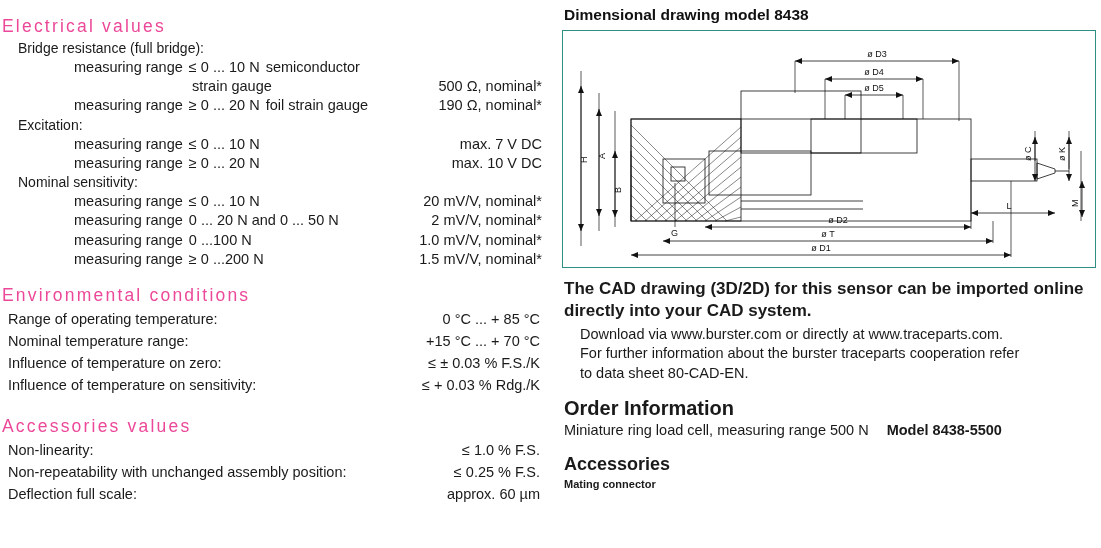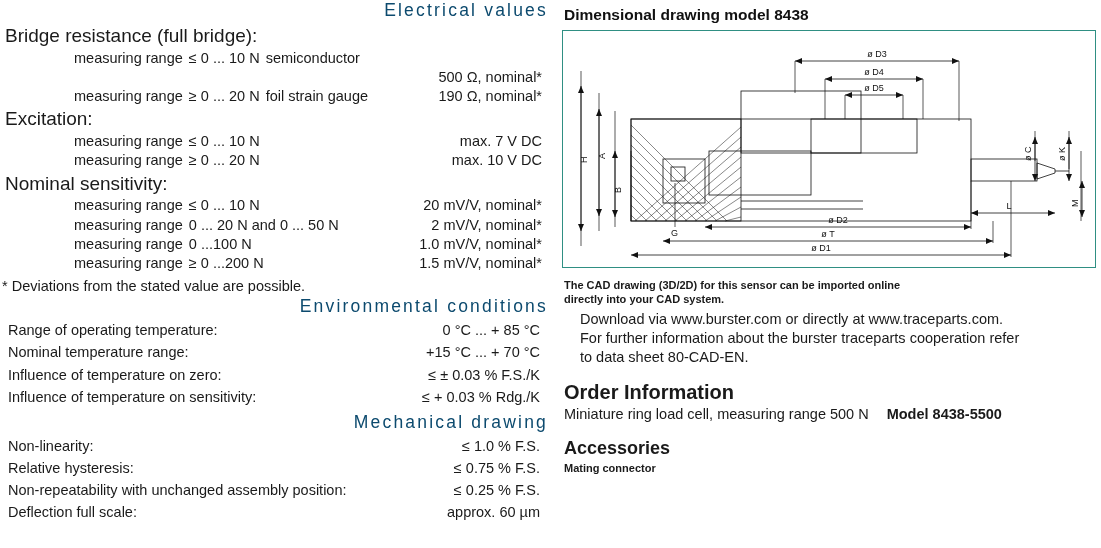--- a/index.html
+++ b/index.html
@@ -25,29 +25,28 @@
     position: absolute;
     left: 0;
     top: 0;
     width: 548px;
     height: 548px;
     padding: 0;
   }
   .section-head {
     font-size: 17.5px;
     letter-spacing: 2.2px;
-    color: #0c4a6e;
-    margin: 0 0 2px 0;
+    color: #ec4899;
+    margin: 16px 0 2px 0;
     padding-left: 2px;
     font-weight: 400;
-    text-align: right;
   }
   .sub-line {
-    font-size: 19px;
-    padding-left: 5px;
+    font-size: 14px;
+    padding-left: 18px;
     line-height: 1.35;
   }
   .row {
     display: flex;
     font-size: 14.5px;
     line-height: 1.33;
     white-space: nowrap;
     margin-left: 48px;
   }
   .row .lbl {
@@ -102,21 +101,21 @@
   }
   .drawing-box {
     border: 1px solid #2f8f83;
     width: 534px;
     height: 238px;
     box-sizing: border-box;
     position: relative;
     background: #fff;
   }
   .cad-note {
-    font-size: 11px;
+    font-size: 17px;
     font-weight: bold;
     line-height: 1.3;
     margin: 10px 0 3px 2px;
   }
   .cad-text {
     font-size: 14.5px;
     line-height: 1.33;
     margin: 0 0 0 18px;
   }
   .order-head {
@@ -164,20 +163,21 @@
 
     <div class="sub-line">Bridge resistance (full bridge):</div>
 
     <div class="row">
       <span class="lbl">measuring range</span>
       <span class="mid">≤ 0 ... 10 N</span>
       <span class="mid">semiconductor</span>
     </div>
 
     <div class="row">
+      <span class="lbl2">strain gauge</span>
       <span class="val">500 Ω, nominal*</span>
     </div>
 
     <div class="row">
       <span class="lbl">measuring range</span>
       <span class="mid">≥ 0 ... 20 N</span>
       <span class="mid">foil strain gauge</span>
       <span class="val">190 Ω, nominal*</span>
     </div>
 
@@ -210,21 +210,20 @@
       <span class="lbl">measuring range</span>
       <span class="mid">0 ...100 N</span>
       <span class="val">1.0 mV/V, nominal*</span>
     </div>
     <div class="row">
       <span class="lbl">measuring range</span>
       <span class="mid">≥ 0 ...200 N</span>
       <span class="val">1.5 mV/V, nominal*</span>
     </div>
 
-    <div class="footnote">* Deviations from the stated value are possible.</div>
 
     <div class="section-head">Environmental conditions</div>
 
     <div class="kv">
       <span class="k">Range of operating temperature:</span>
       <span class="v">0 °C ... + 85 °C</span>
     </div>
     <div class="kv">
       <span class="k">Nominal temperature range:</span>
       <span class="v">+15 °C ... + 70 °C</span>
@@ -232,29 +231,25 @@
     <div class="kv">
       <span class="k">Influence of temperature on zero:</span>
       <span class="v">≤ ± 0.03 % F.S./K</span>
     </div>
     <div class="kv">
       <span class="k">Influence of temperature on sensitivity:</span>
       <span class="v">≤ + 0.03 % Rdg./K</span>
     </div>
 
     <div class="gap-sm"></div>
-    <div class="section-head">Mechanical drawing</div>
+    <div class="section-head">Accessories values</div>
 
     <div class="kv">
       <span class="k">Non-linearity:</span>
       <span class="v">≤ 1.0   % F.S.</span>
-    </div>
-    <div class="kv">
-      <span class="k">Relative hysteresis:</span>
-      <span class="v">≤ 0.75 % F.S.</span>
     </div>
     <div class="kv">
       <span class="k">Non-repeatability with unchanged assembly position:</span>
       <span class="v">≤ 0.25 % F.S.</span>
     </div>
     <div class="kv">
       <span class="k">Deflection full scale:</span>
       <span class="v">approx. 60 µm</span>
     </div>
 

